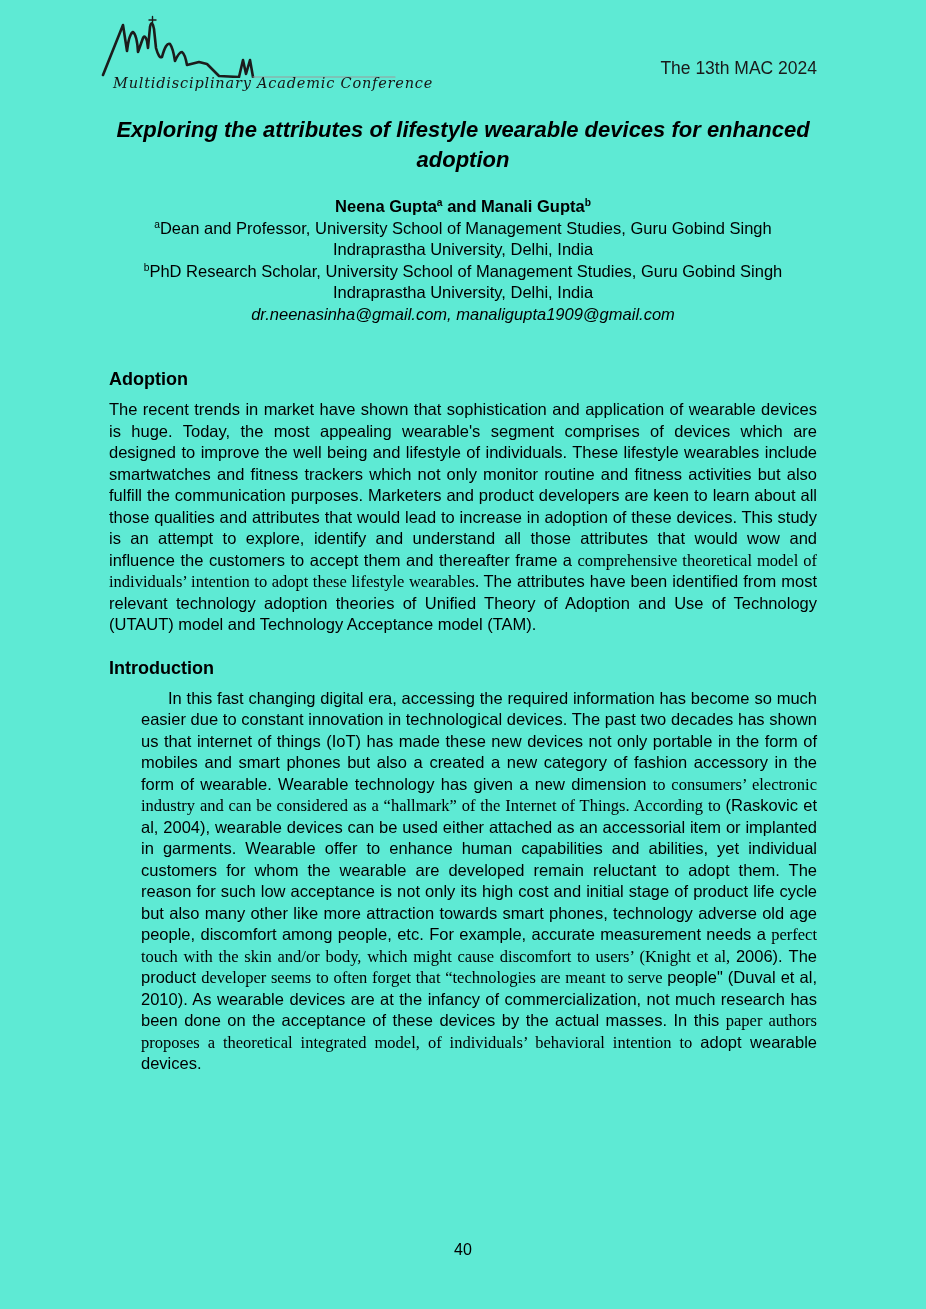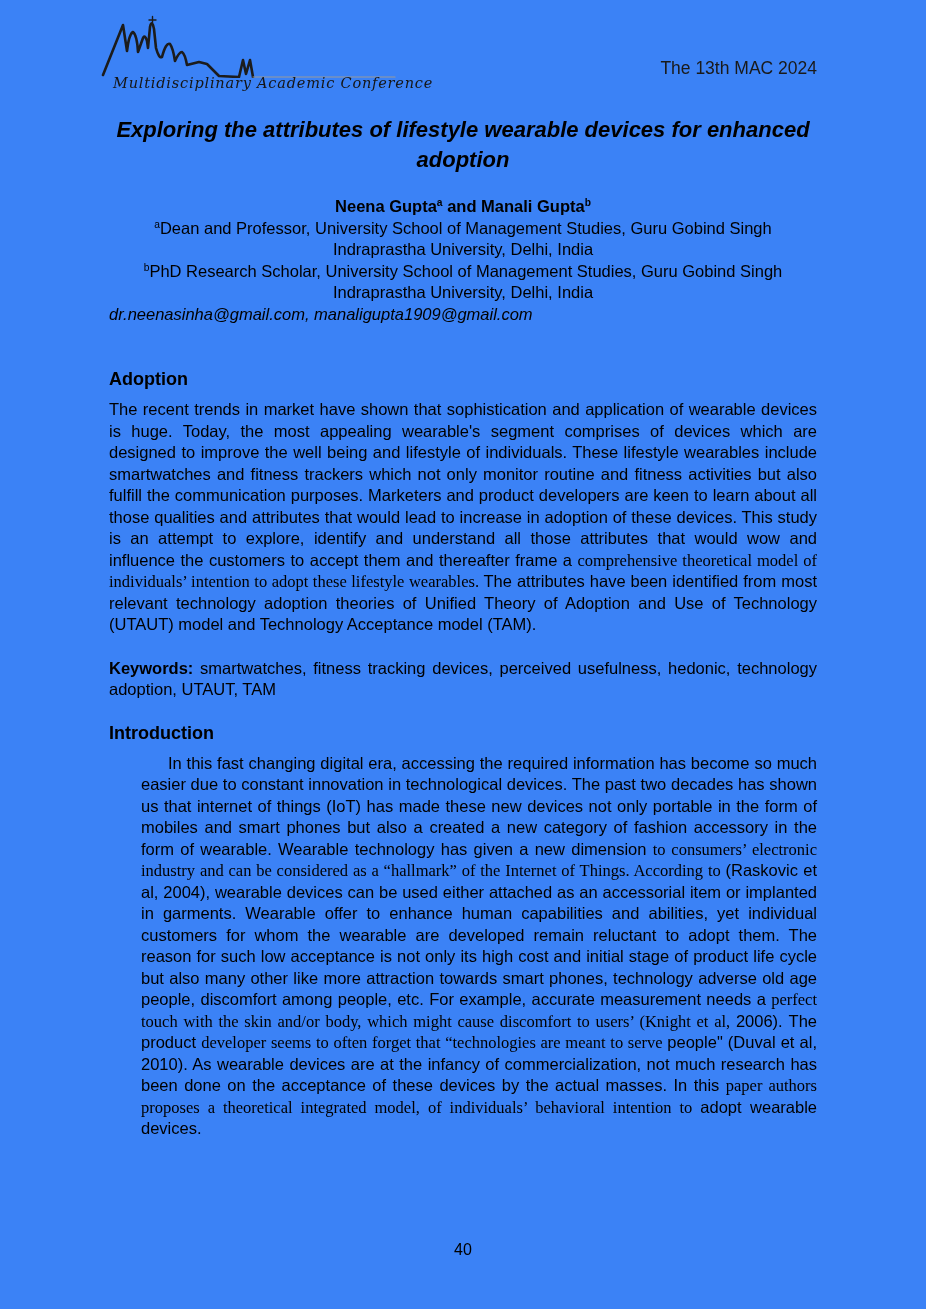--- a/index.html
+++ b/index.html
@@ -1,21 +1,21 @@
 <!DOCTYPE html>
 <html><head>
 <meta charset="utf-8">
 <style>
   html, body { margin: 0; padding: 0; background: #ffffff; }
   .page {
     width: 926px; height: 1309px;
     box-sizing: border-box;
     padding: 14px 109px 0;
     position: relative;
-    background: #3b82f6;
+    background: #5eead4;
     color: #000000;
     font-family: "Liberation Sans", sans-serif;
     overflow: hidden;
   }
   .header { position: relative; height: 86px; }
   .logo { position: absolute; left: -10px; top: 0; width: 310px; }
   .logo svg { display: block; }
   .logo-caption {
     font-family: "DejaVu Serif", serif;
     font-style: italic;
@@ -31,21 +31,21 @@
     margin: 15px auto 12px;
     max-width: 700px;
     text-align: center;
     font-size: 22px;
     line-height: 30px;
     font-weight: bold;
     font-style: italic;
   }
   .authors { margin: 21px 0 0; text-align: center; font-size: 16.5px; font-weight: bold; line-height: 21.5px; }
   .affil { margin: 0 auto; max-width: 680px; text-align: center; font-size: 16.5px; line-height: 21.5px; }
-  .emails { margin: 0; font-size: 16.5px; line-height: 21.5px; font-style: italic; }
+  .emails { margin: 0; text-align: center; font-size: 16.5px; line-height: 21.5px; font-style: italic; }
   .sec { font-size: 18px; line-height: 22px; margin: 0; font-weight: bold; }
   .abstract-h { margin-top: 43px; }
   .intro-h { margin-top: 21px; }
   .body-text { margin: 9px 0 0; font-size: 16.5px; line-height: 21.5px; text-align: justify; }
   .kw { margin-top: 22px; }
   .topic { margin-top: 0; }
   .indent { text-indent: 27px; margin-left: 32px; }
   .footer { position: absolute; bottom: 50px; left: 0; right: 0; text-align: center; font-size: 16px; }
   .seg-sans { font-family: "Liberation Sans", sans-serif; }
   .seg-serif { font-family: "Liberation Serif", serif; }
@@ -75,20 +75,19 @@
 
   <p class="authors"><span class="seg-sans">Neena Gupta</span><span class="seg-sup">a</span><span class="seg-sans"> and Manali Gupta</span><span class="seg-sup">b</span></p>
 
   <p class="affil"><span class="seg-sup">a</span><span class="seg-sans">Dean and Professor, University School of Management Studies, Guru Gobind Singh Indraprastha University, Delhi, India</span></p>
   <p class="affil"><span class="seg-sup">b</span><span class="seg-sans">PhD Research Scholar, University School of Management Studies, Guru Gobind Singh Indraprastha University, Delhi, India</span></p>
   <p class="emails">dr.neenasinha@gmail.com, manaligupta1909@gmail.com</p>
 
   <h2 class="sec abstract-h">Adoption</h2>
   <p class="body-text"><span class="seg-sans">The recent trends in market have shown that sophistication and application of wearable devices is huge. Today, the most appealing wearable's segment comprises of devices which are designed to improve the well being and lifestyle of individuals. These lifestyle wearables include smartwatches and fitness trackers which not only monitor routine and fitness activities but also fulfill the communication purposes. Marketers and product developers are keen to learn about all those qualities and attributes that would lead to increase in adoption of these devices. This study is an attempt to explore, identify and understand all those attributes that would wow and influence the customers to accept them and thereafter frame a </span><span class="seg-serif">comprehensive theoretical model of individuals’ intention to adopt these lifestyle wearables. </span><span class="seg-sans">The attributes have been identified from most relevant technology adoption theories of Unified Theory of Adoption and Use of Technology (UTAUT) model and Technology Acceptance model (TAM).</span></p>
 
-  <p class="body-text kw"><span class="seg-bold">Keywords:</span><span class="seg-sans"> smartwatches, fitness tracking devices, perceived usefulness, hedonic, technology adoption, UTAUT, TAM</span></p>
 
   <h2 class="sec intro-h">Introduction</h2>
   <p class="body-text indent"><span class="seg-sans">In this fast changing digital era, accessing the required information has become so much easier due to constant innovation in technological devices. The past two decades has shown us that internet of things (IoT) has made these new devices not only portable in the form of mobiles and smart phones but also a created a new category of fashion accessory in the form of wearable. Wearable technology has given a new dimension </span><span class="seg-serif">to consumers’ electronic industry and can be considered as a “hallmark” of the Internet of Things. According to </span><span class="seg-sans">(Raskovic et al, 2004), wearable devices can be used either attached as an accessorial item or implanted in garments. Wearable offer to enhance human capabilities and abilities, yet individual customers for whom the wearable are developed remain reluctant to adopt them. The reason for such low acceptance is not only its high cost and initial stage of product life cycle but also many other like more attraction towards smart phones, technology adverse old age people, discomfort among people, etc. For example, accurate measurement needs a </span><span class="seg-serif">perfect touch with the skin and/or body, which might cause discomfort to users’ (Knight et al, </span><span class="seg-sans">2006). The product </span><span class="seg-serif">developer seems to often forget that “technologies are meant to serve </span><span class="seg-sans">people" (Duval et al, 2010). As wearable devices are at the infancy of commercialization, not much research has been done on the acceptance of these devices by the actual masses. In this </span><span class="seg-serif">paper authors proposes a theoretical integrated model, of individuals’ behavioral intention to </span><span class="seg-sans">adopt wearable devices.</span></p>
 
   <div class="footer">40</div>
 
 </div>
 
 </body></html>

